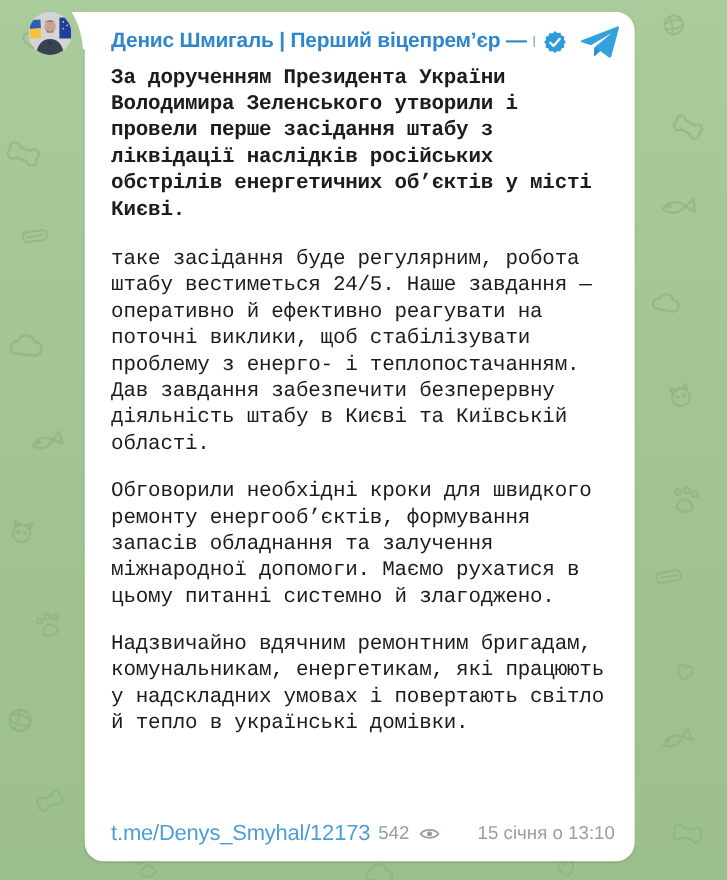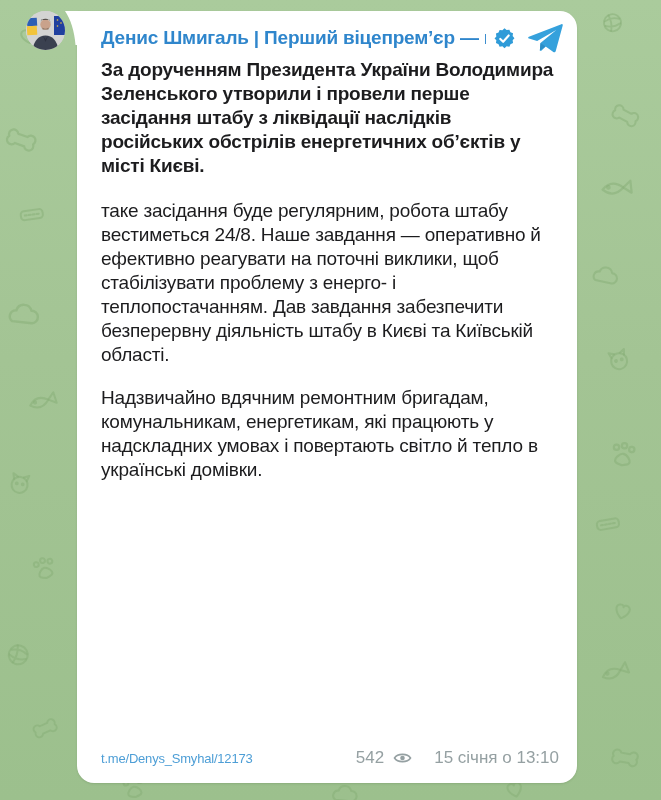--- a/index.html
+++ b/index.html
@@ -29,36 +29,36 @@
   .tail { position:absolute; left:-12px; top:0; width:13px; height:34px; }
 
   .header-row { display:flex; align-items:center; gap:7px; height:28px; margin-bottom:6px; padding-right:0; }
   .channel-name {
     flex:0 1 auto; min-width:0; overflow:hidden; white-space:nowrap;
     color:#2f86cc; font-size:19px; font-weight:700; letter-spacing:-0.2px;
   }
   .verified-badge { flex:0 0 auto; width:23px; height:23px; }
   .tg-plane { flex:0 0 auto; width:36px; height:30px; margin-left:4px; }
 
-  .msg { flex:1 1 auto; overflow:hidden; padding-right:8px; }
+  .msg { flex:1 1 auto; overflow:hidden; padding-right:8px;font-family:Liberation Mono, monospace; }
   .msg p {
     color:#1c1c1e; font-size:19px; line-height:24px; letter-spacing:-0.2px;
     margin:0 0 19px 0;
   }
   .msg p.bold { font-weight:700; margin-bottom:21px; }
 
   .footer-row {
     margin-top:auto; display:flex; align-items:center; justify-content:space-between;
     height:26px; padding-right:4px;
   }
-  .post-link { color:#4d9ed6; font-size:13px; text-decoration:none; letter-spacing:-0.2px; }
+  .post-link { color:#4d9ed6; font-size:20px; text-decoration:none; letter-spacing:-0.2px; }
   .meta { display:flex; align-items:center; gap:9px; color:#95a0a2; font-size:17px; }
   .views-count { color:#95a0a2; }
   .eye-icon { width:19px; height:14px; display:block; }
-  .timestamp { margin-left:13px; color:#95a0a2; }
+  .timestamp { margin-left:25px; color:#95a0a2; }
 </style>
 </head>
 <body>
 
 <div class="screen">
 
   <svg class="bg-doodles" viewBox="0 0 661 800" fill="none" stroke="#86ad75" stroke-opacity="0.5" stroke-width="2" stroke-linecap="round" stroke-linejoin="round">
     <defs>
       <g id="d-bone">
           <path d="M6 13 a4.2 4.2 0 1 1 7-4.5 l9 0 a4.2 4.2 0 1 1 7 4.5 a4.2 4.2 0 1 1 -7 4.5 l-9 0 a4.2 4.2 0 1 1 -7 -4.5 z"></path>
@@ -148,21 +148,22 @@
         <path d="M7.6 12.4 l3 3 5.8-6.6" stroke="#ffffff" stroke-width="2.2" fill="none" stroke-linecap="round" stroke-linejoin="round"></path>
       </svg>
       <svg class="tg-plane" viewBox="0 0 38 32">
         <path fill="#35a1dc" d="M36.5 1.2 L1.8 14.6 c-1.1.45-1.05 1.6.1 1.95 l8.7 2.7 L31 7.5 14.2 21.2 l-.7 8.1 c.55.55 1.3.5 1.85-.05 l4.35-4.3 8.2 6 c1 .7 2.3.2 2.55-1 L37.9 2.7 c.3-1.25-.65-2-1.4-1.5 z"></path>
         <path fill="#2b8ec6" d="M13.5 29.3 l.7-8.1 5.45 3.75 z"></path>
       </svg>
     </div>
 
     <div class="msg">
       <p class="bold">За дорученням Президента України Володимира Зеленського утворили і провели перше засідання штабу з ліквідації наслідків російських обстрілів енергетичних об’єктів у місті Києві.</p>
-      <p>таке засідання буде регулярним, робота штабу вестиметься 24/8. Наше завдання — оперативно й ефективно реагувати на поточні виклики, щоб стабілізувати проблему з енерго- і теплопостачанням. Дав завдання забезпечити безперервну діяльність штабу в Києві та Київській області.</p>
+      <p>таке засідання буде регулярним, робота штабу вестиметься 24/5. Наше завдання — оперативно й ефективно реагувати на поточні виклики, щоб стабілізувати проблему з енерго- і теплопостачанням. Дав завдання забезпечити безперервну діяльність штабу в Києві та Київській області.</p>
+      <p>Обговорили необхідні кроки для швидкого ремонту енергооб’єктів, формування запасів обладнання та залучення міжнародної допомоги. Маємо рухатися в цьому питанні системно й злагоджено.</p>
       <p>Надзвичайно вдячним ремонтним бригадам, комунальникам, енергетикам, які працюють у надскладних умовах і повертають світло й тепло в українські домівки.</p>
     </div>
 
     <div class="footer-row">
       <a class="post-link" href="#">t.me/Denys_Smyhal/12173</a>
       <span class="meta">
         <span class="views-count">542</span>
         <svg class="eye-icon" viewBox="0 0 19 14">
           <path d="M1.5 7 C4.5 2.2 14.5 2.2 17.5 7 C14.5 11.8 4.5 11.8 1.5 7 z" fill="none" stroke="#95a0a2" stroke-width="1.6"></path>
           <circle cx="9.5" cy="7" r="2.3" fill="#95a0a2"></circle>

